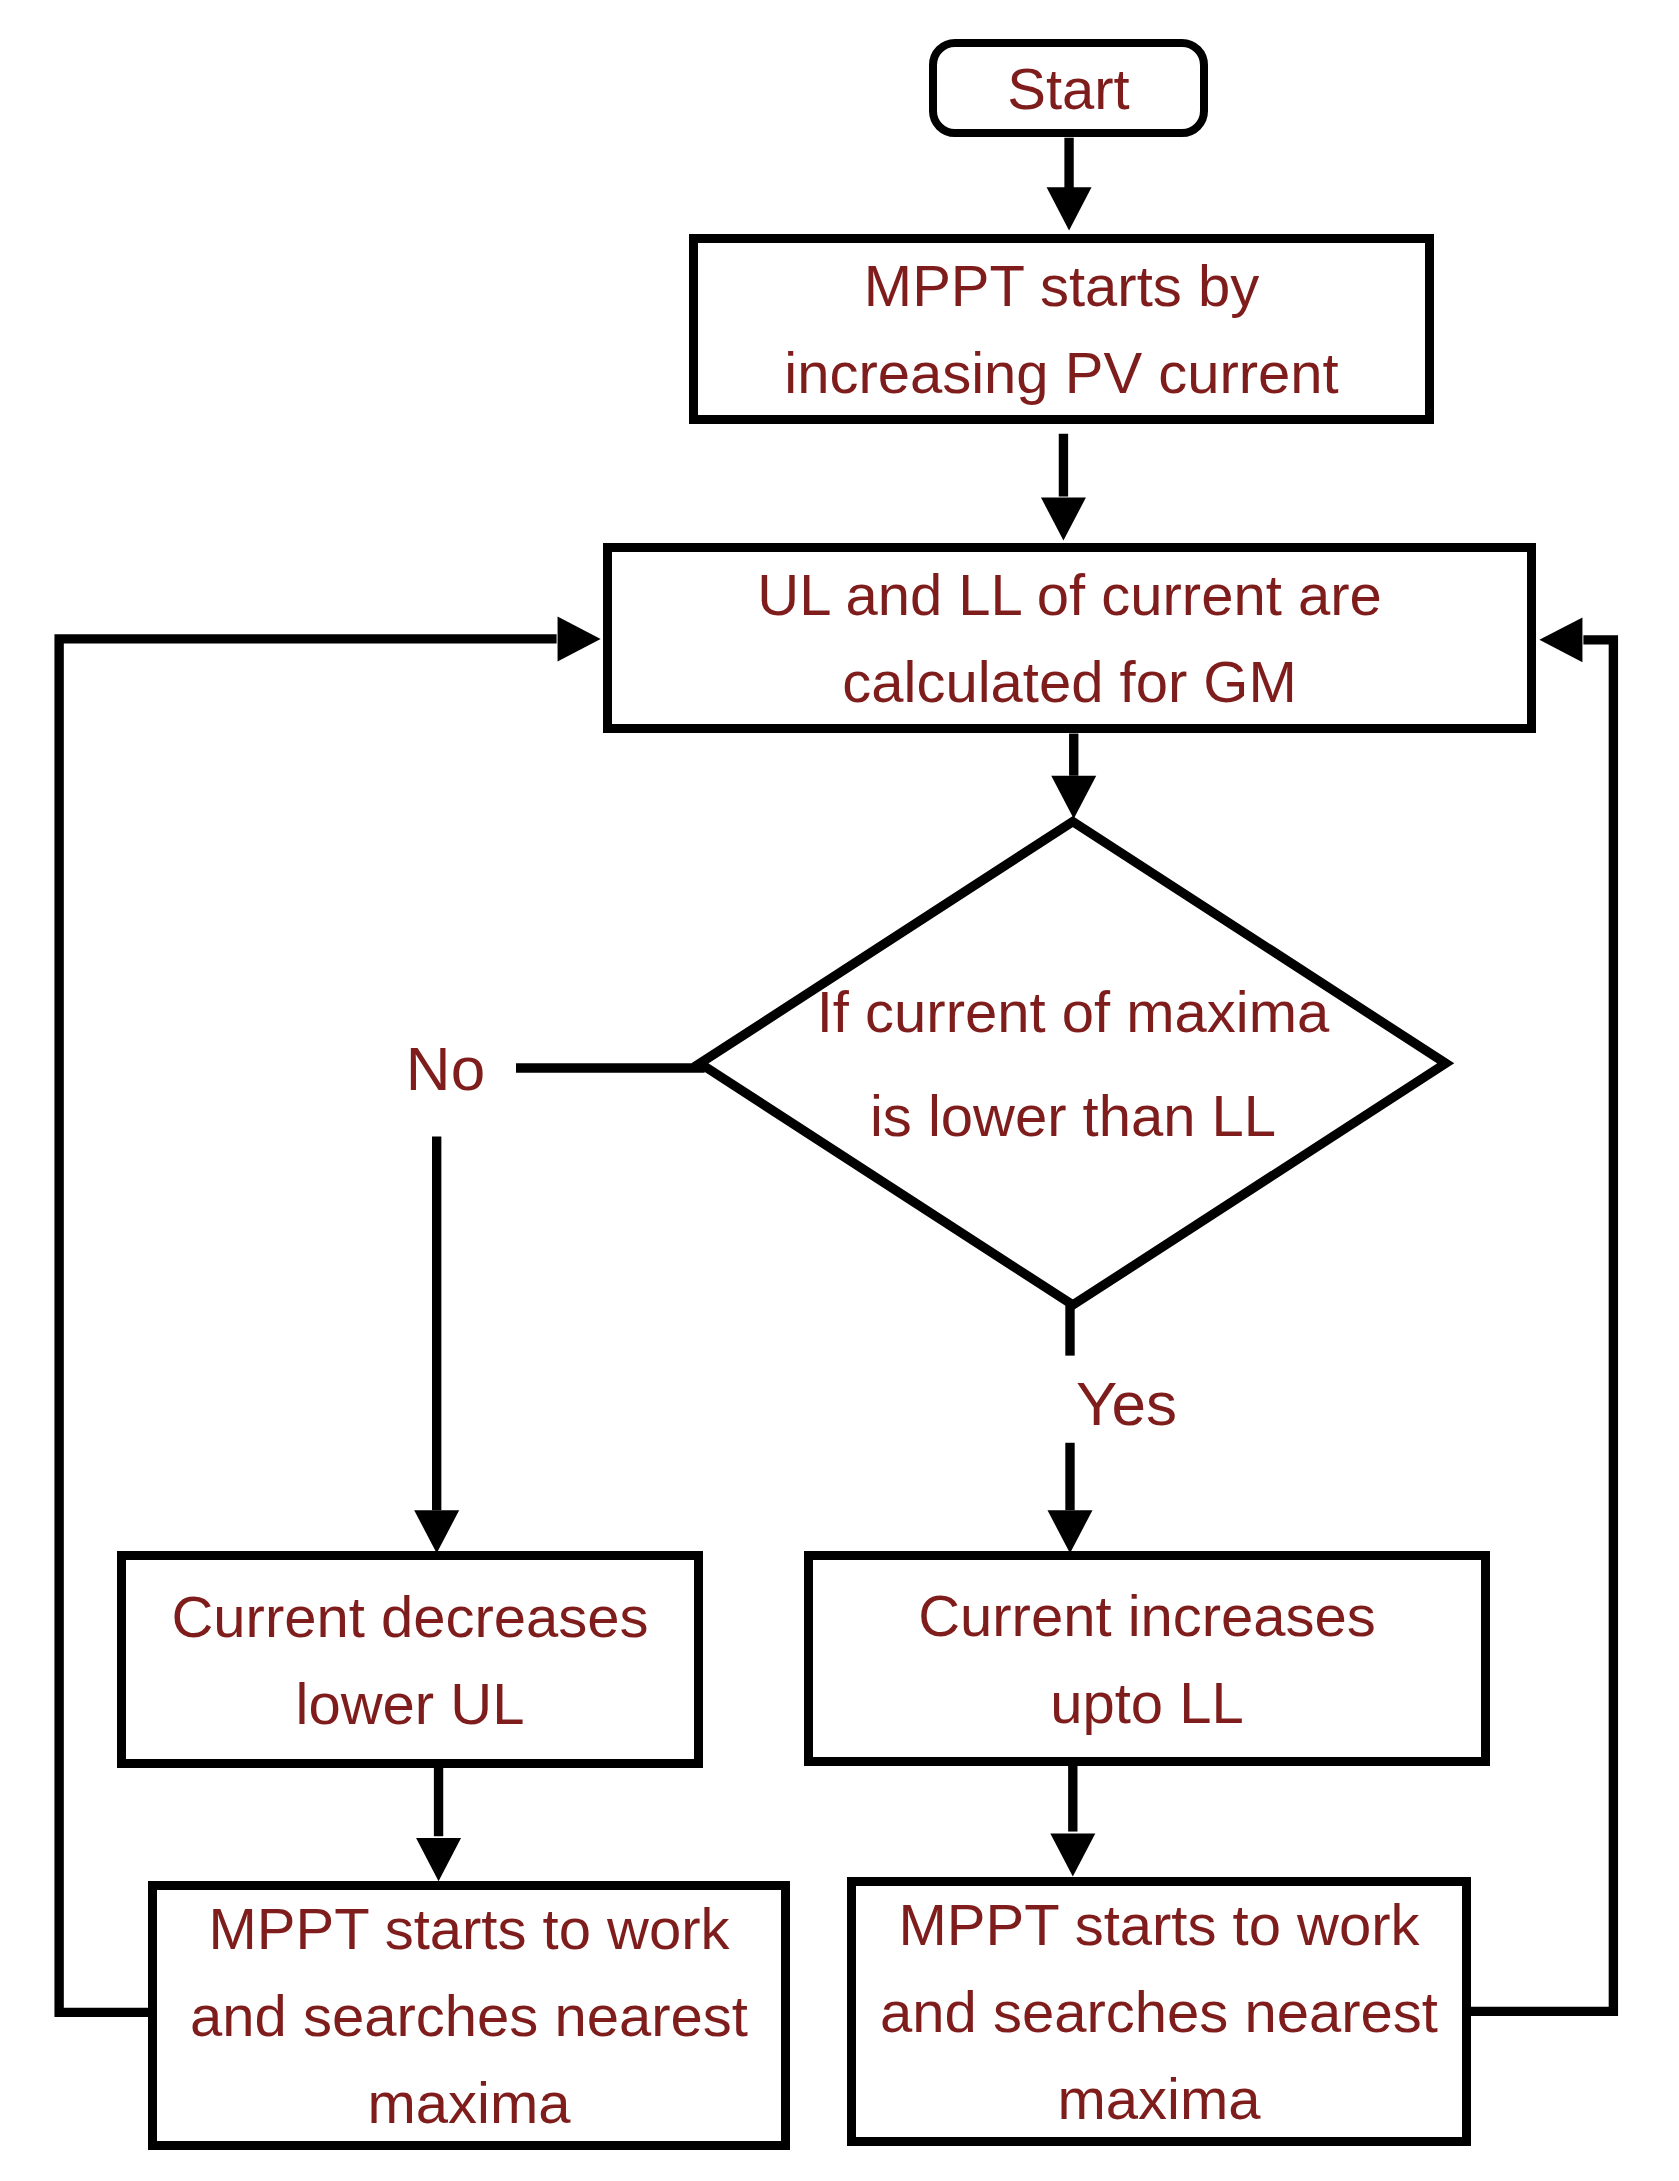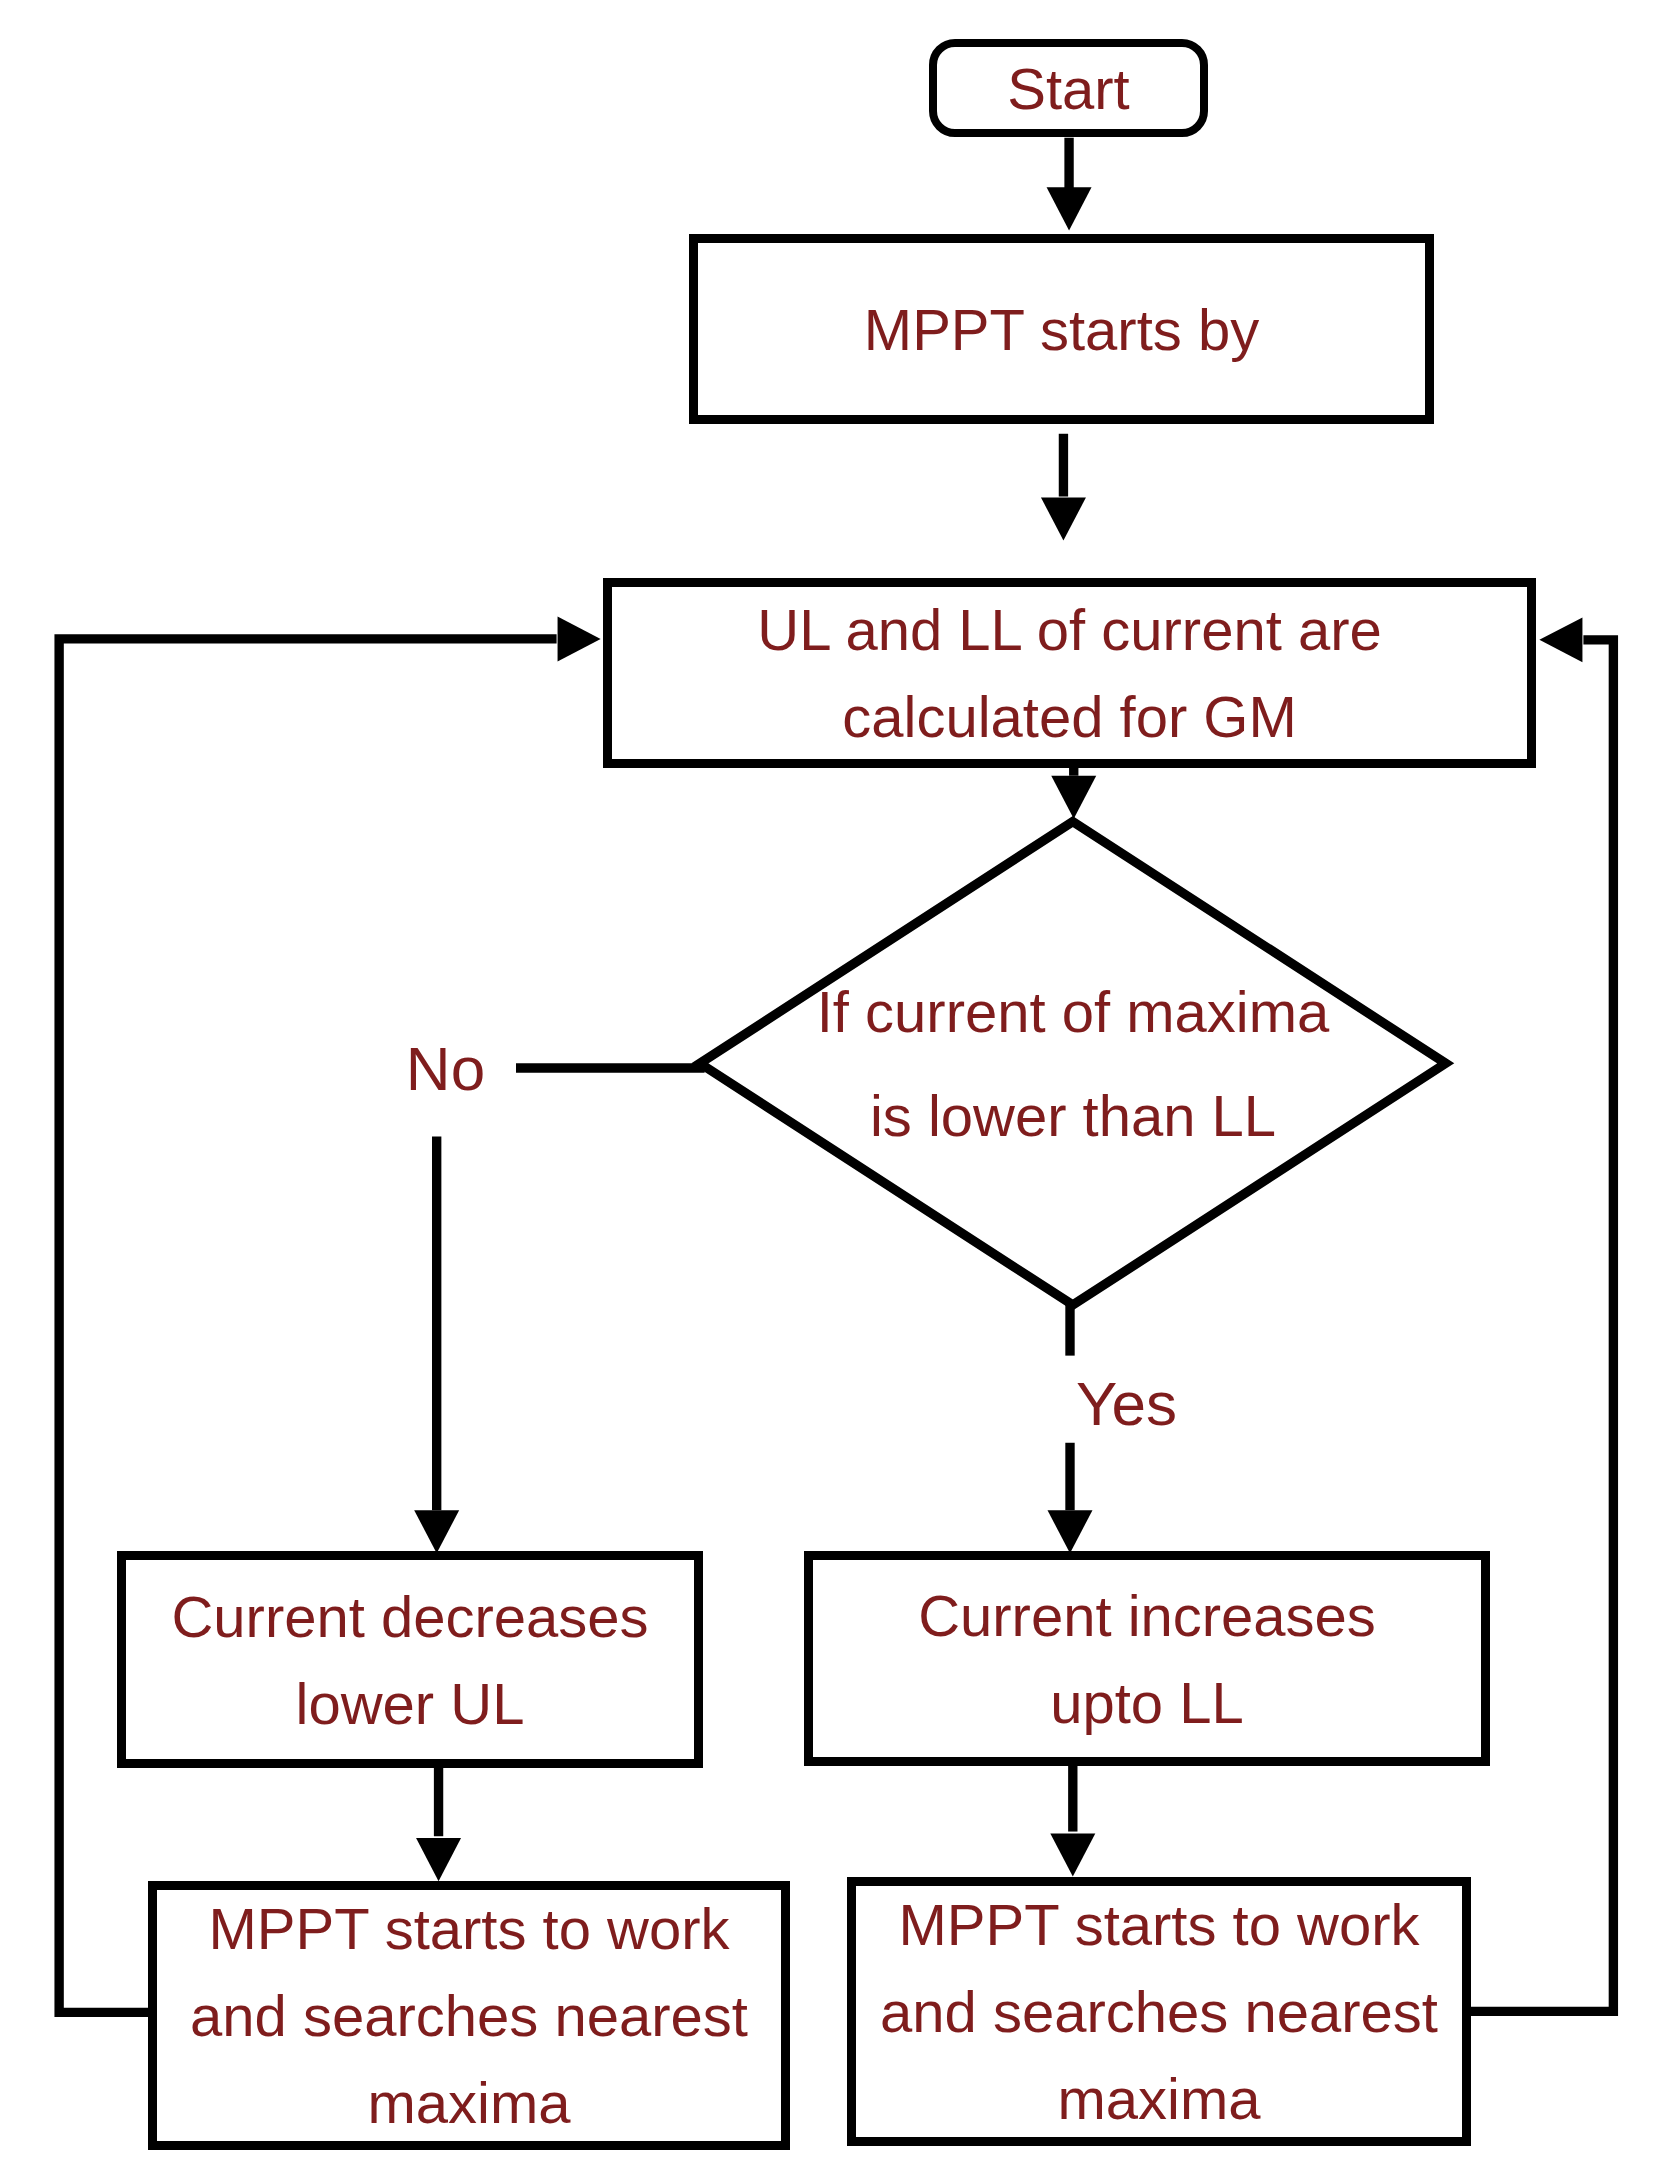--- a/index.html
+++ b/index.html
@@ -118,23 +118,24 @@
       <polygon points="1643,683 1689,659 1689,707" fill="#000000"></polygon>
     </g>
   </svg>
 
   <div class="node terminator" style="left:929px; top:39px; width:279px; height:98px;">
     <span>Start</span>
   </div>
 
   <div class="node" style="left:689px; top:234px; width:745px; height:190px;">
     <span>MPPT starts by</span>
+    <span>increasing PV current</span>
   </div>
 
-  <div class="node" style="left:603px; top:543px; width:933px; height:190px;margin-top:35px;">
+  <div class="node" style="left:603px; top:543px; width:933px; height:190px;">
     <span>UL and LL of current are</span>
     <span>calculated for GM</span>
   </div>
 
   <div class="decision-text" style="left:745px; top:946px; width:656px; height:234px;">
     <span>If current of maxima</span>
     <span>is lower than LL</span>
   </div>
 
   <div class="edge-label" style="left:375px; top:1031px; width:141px; height:75px;">No</div>

